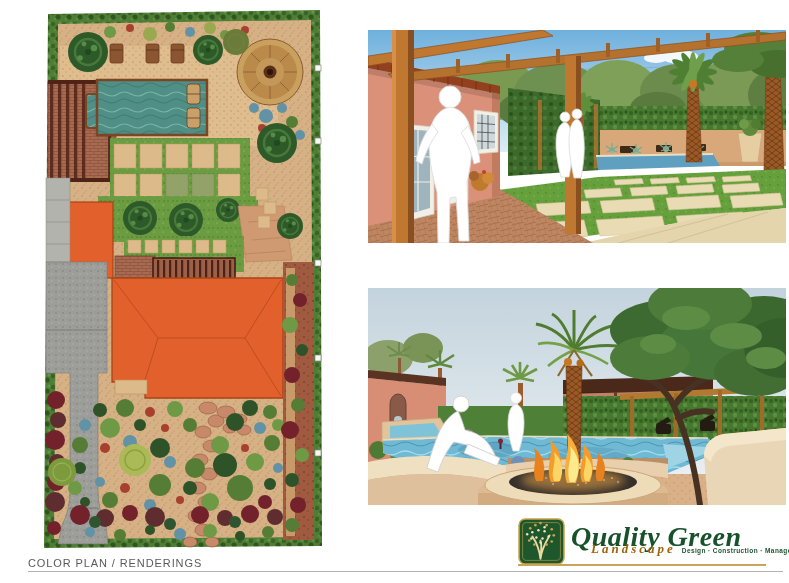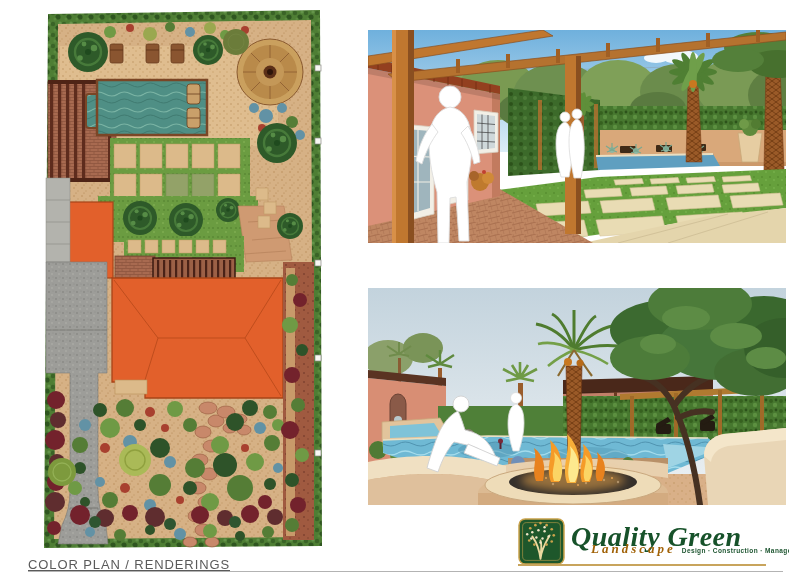--- a/index.html
+++ b/index.html
@@ -1,21 +1,21 @@
 <!DOCTYPE html>
 <html><head>
 <meta charset="utf-8">
 <style>
   html,body{margin:0;padding:0;background:#e8e8e8;}
   .sheet{position:relative;width:789px;height:583px;background:#ffffff;overflow:hidden;
          font-family:"Liberation Sans",sans-serif;}
   .panel{position:absolute;}
   svg{display:block;}
-  .sheet-label{position:absolute;left:28px;top:557px;font-size:13px;color:#5a5a5a;
-               letter-spacing:.9px;text-decoration:underline;}
+  .sheet-label{position:absolute;left:28px;top:557px;font-size:11px;color:#5a5a5a;
+               letter-spacing:.9px;}
   .rule{position:absolute;left:28px;top:571px;width:755px;height:1px;background:#b3b3b3;}
   .logo{position:absolute;left:518px;top:511px;width:252px;height:56px;display:flex;align-items:center;}
   .logo-mark{width:47px;height:47px;margin-top:4px;flex:0 0 auto;}
   .logo-text{margin-left:6px;line-height:1;}
   .logo-company{display:block;font-family:"Liberation Serif",serif;font-style:italic;font-weight:bold;
                 font-size:28px;color:#17522a;letter-spacing:.5px;white-space:nowrap;}
   .logo-row{display:flex;align-items:baseline;margin:-9px 0 0 20px;}
   .logo-division{font-family:"Liberation Serif",serif;font-style:italic;font-weight:bold;
                  font-size:13px;letter-spacing:3px;color:#a16207;white-space:nowrap;}
   .logo-tagline{font-size:6.5px;font-weight:bold;color:#1d5530;margin-left:6px;letter-spacing:.4px;white-space:nowrap;}

